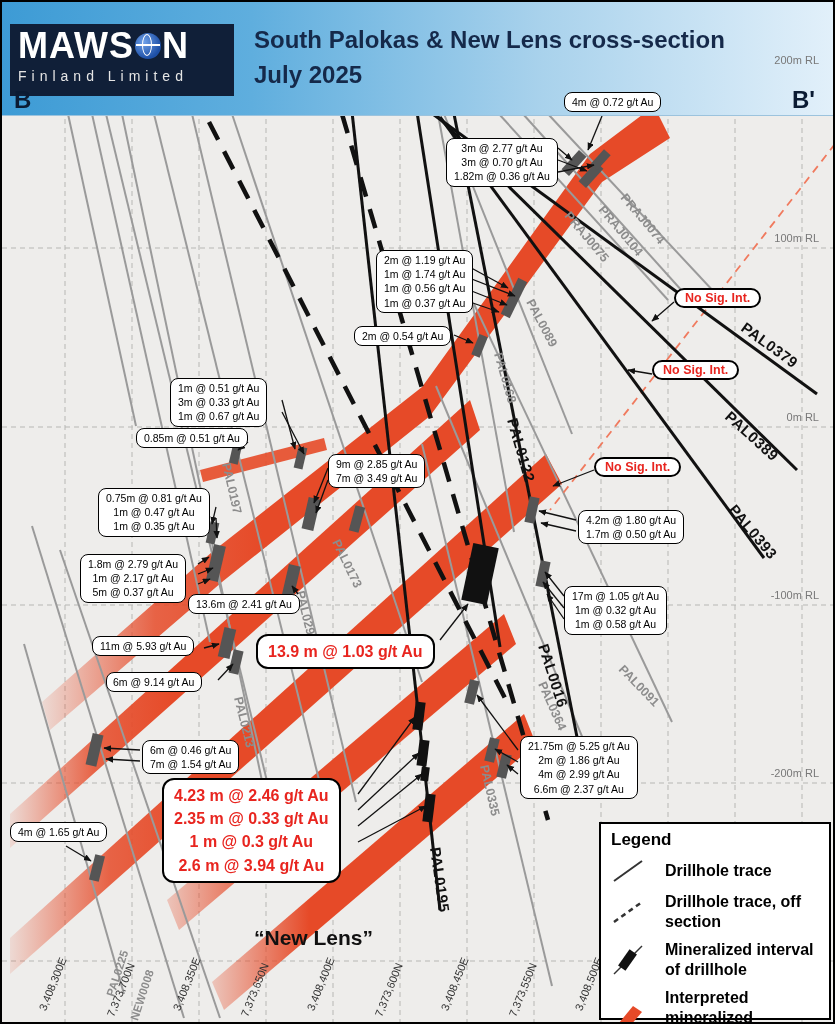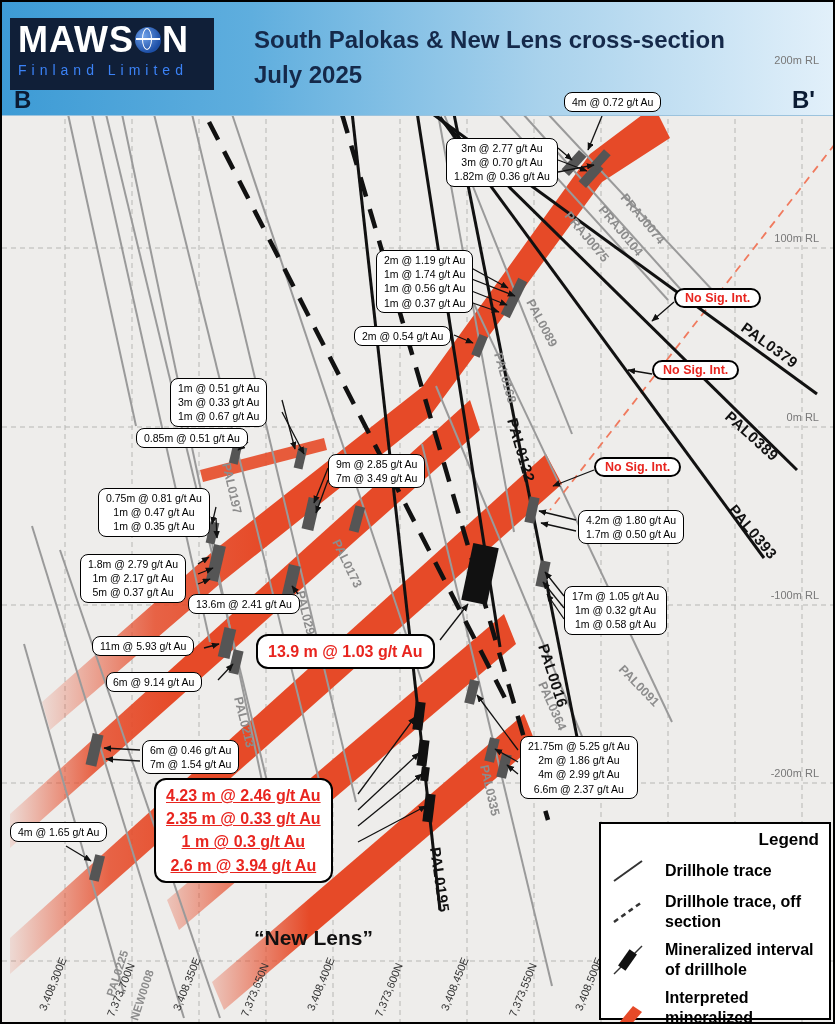--- a/index.html
+++ b/index.html
@@ -3,29 +3,29 @@
 <meta charset="utf-8">
 <style>
   html,body { margin:0; padding:0; background:#fff; font-family:"Liberation Sans", sans-serif; }
   .stage { position:relative; width:835px; height:1024px; background:#eeedeb; border:2px solid #000;
            box-sizing:border-box; overflow:hidden; }
 
   
   .header { position:absolute; left:0; top:0; width:100%; height:113px; z-index:20;
             background:linear-gradient(90deg,#3d9bd5 0%,#5faede 30%,#a9d2ec 65%,#e2f0fa 100%);
             border-bottom:1px solid #9cc3dd; }
-  .logo { position:absolute; left:8px; top:16px; width:204px; height:72px; background:#101f38;
+  .logo { position:absolute; left:8px; top:22px; width:224px; height:72px; background:#101f38;
           color:#fff; padding:2px 8px; box-sizing:border-box; }
   .logo-word { font-size:36px; font-weight:bold; letter-spacing:1px; line-height:40px; display:flex; align-items:center; }
   .globe { display:inline-block; width:26px; height:26px; border-radius:50%; margin:0 1px;
            background:radial-gradient(circle at 35% 35%, #6ea0e8, #1d4fa6 70%); position:relative; }
   .globe i { position:absolute; left:1px; right:1px; top:11px; height:2px; background:#fff; }
   .globe b { position:absolute; left:7px; top:1px; width:10px; height:22px; border:1.5px solid #fff;
              border-radius:50%; box-sizing:border-box; background:transparent; }
-  .logo-sub { font-size:14px; letter-spacing:5px; color:#3b82f6; margin-top:2px; }
+  .logo-sub { font-size:14px; letter-spacing:5px; color:#e5e5e5; margin-top:2px; }
   .title { position:absolute; left:252px; top:20px; font-size:24px; font-weight:bold; color:#15294a; line-height:35px; }
   .sec-mark { position:absolute; font-size:24px; font-weight:bold; color:#0b1b33; z-index:26; }
 
   
   .elev { position:absolute; right:14px; font-size:11px; color:#787878; z-index:25; }
   .coord { position:absolute; font-size:11px; color:#333; transform:rotate(-68deg);
            transform-origin:left center; white-space:nowrap; z-index:15; }
   .hole-bl { position:absolute; font-size:11.5px; font-weight:bold; color:#8c8c8c; transform:rotate(-72deg);
              transform-origin:left center; white-space:nowrap; z-index:15; }
 
@@ -34,21 +34,21 @@
         font-size:10.5px; line-height:1.35; text-align:center; color:#000; white-space:nowrap; z-index:30; }
   .co-red { border-width:2px; border-radius:12px; color:#e8251f; font-weight:bold; font-size:16px;
             padding:4px 10px; line-height:1.45; }
   .nosig { position:absolute; background:#fff; border:2px solid #000; border-radius:12px; padding:1px 9px;
            font-size:12.5px; font-weight:bold; color:#e8251f; white-space:nowrap; z-index:30; }
   .newlens { position:absolute; left:252px; top:924px; font-size:21px; font-weight:bold; color:#111; z-index:25; }
 
   
   .legend { position:absolute; left:597px; top:820px; width:232px; height:198px; background:#fff;
             border:2.5px solid #000; z-index:40; padding:4px 10px; box-sizing:border-box; }
-  .legend-title { text-align:right; font-size:17px; font-weight:bold; margin:2px 0 4px 0; }
+  .legend-title { text-align:left; font-size:17px; font-weight:bold; margin:2px 0 4px 0; }
   .leg-item { display:flex; align-items:center; gap:20px; margin:8px 0; font-size:16px; font-weight:bold;
               line-height:1.25; }
   .leg-item svg { flex:0 0 34px; }
 
   svg text { font-family:"Liberation Sans", sans-serif; }
   .glabel { fill:#8c8c8c; font-size:12.5px; font-weight:bold; }
   .blabel { fill:#111; font-size:15px; font-weight:bold; letter-spacing:.5px; }
 </style>
 </head>
 <body>
@@ -359,21 +359,21 @@
     </div>
 
   <div class="co" style="left:8px;top:820px;">
     <div>4m @ 1.65 g/t Au</div>
     </div>
 
   <div class="co co-red" style="left:254px;top:632px;">
     <div>13.9 m @ 1.03 g/t Au</div>
     </div>
 
-  <div class="co co-red" style="left:152px;top:776px;text-decoration:underline;">
+  <div class="co co-red" style="left:160px;top:776px;">
     <div>4.23 m @ 2.46 g/t Au</div>
     <div>2.35 m @ 0.33 g/t Au</div>
     <div>1 m @ 0.3 g/t Au</div>
     <div>2.6 m @ 3.94 g/t Au</div>
     </div>
 
   <div class="nosig" style="left:672px;top:286px;">No Sig. Int.</div>
   <div class="nosig" style="left:650px;top:358px;">No Sig. Int.</div>
   <div class="nosig" style="left:592px;top:455px;">No Sig. Int.</div>
 

